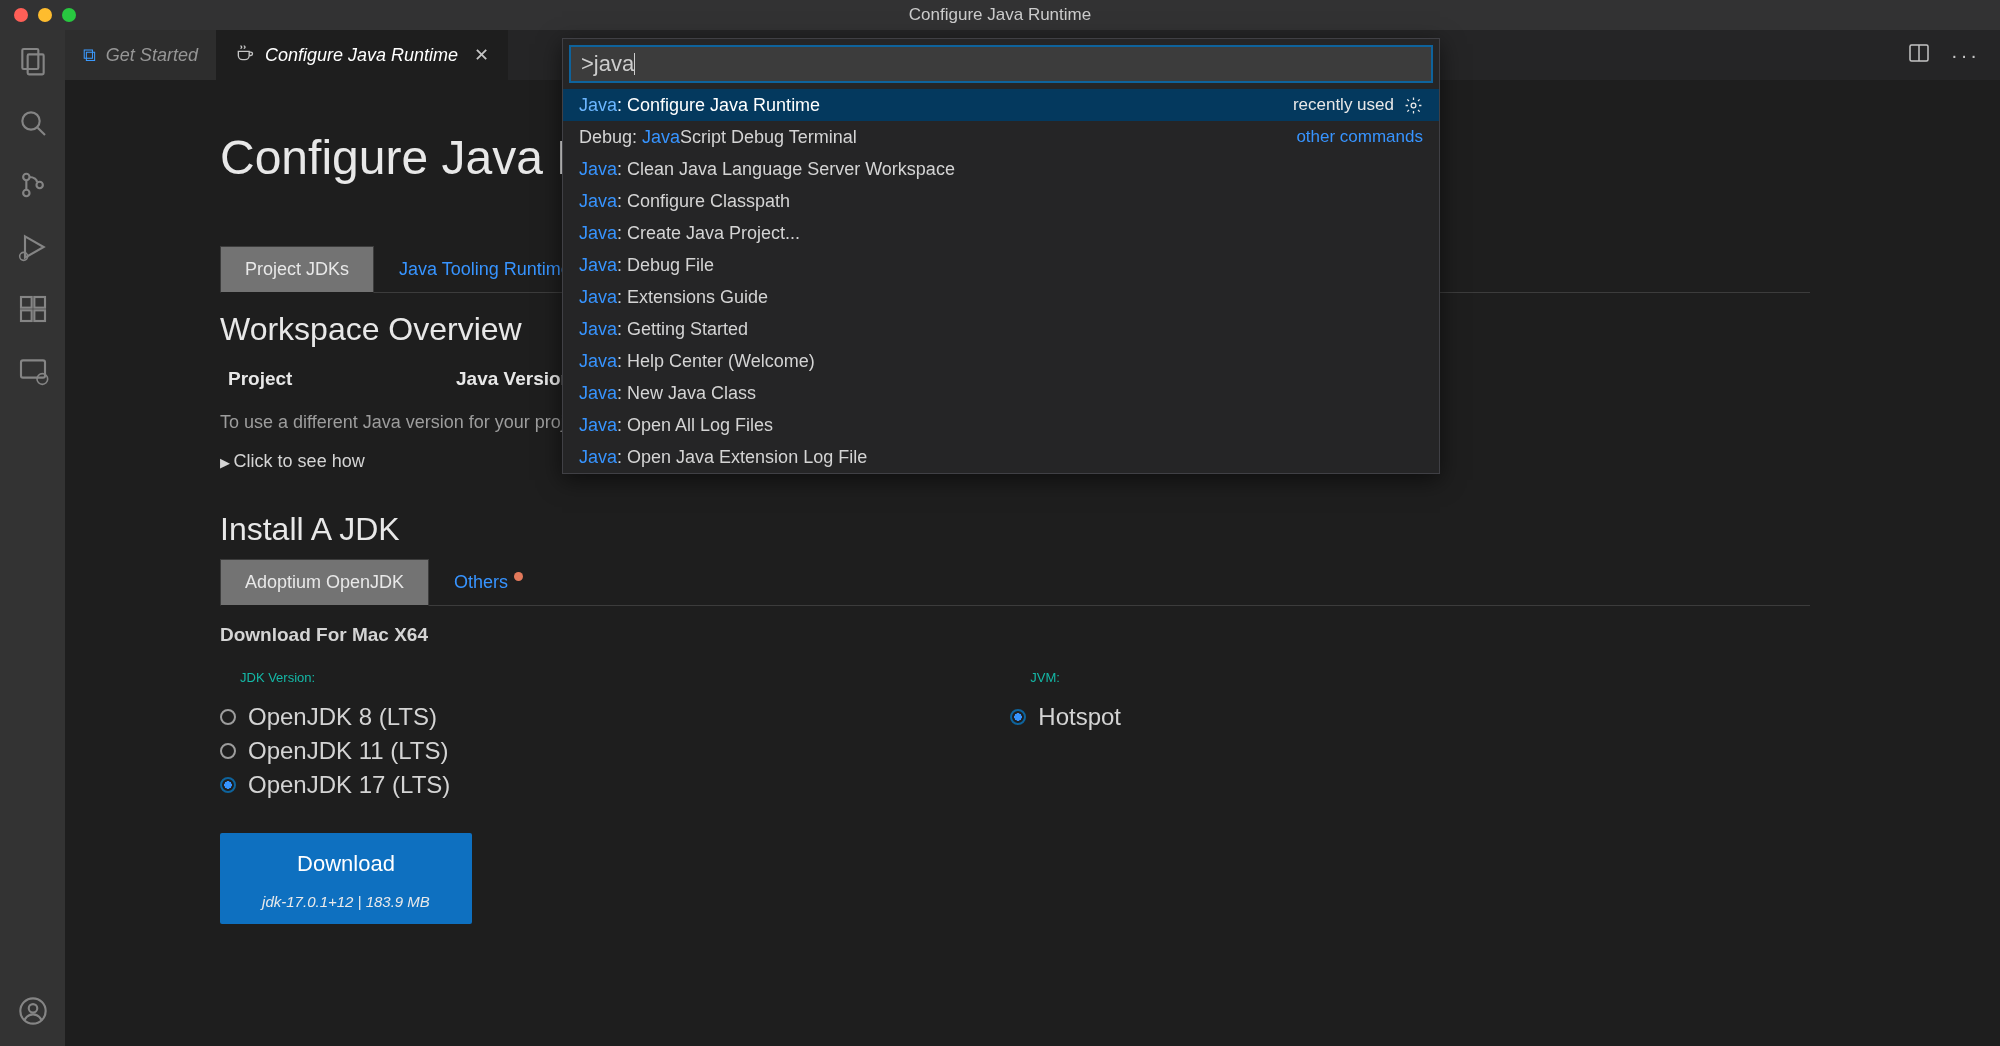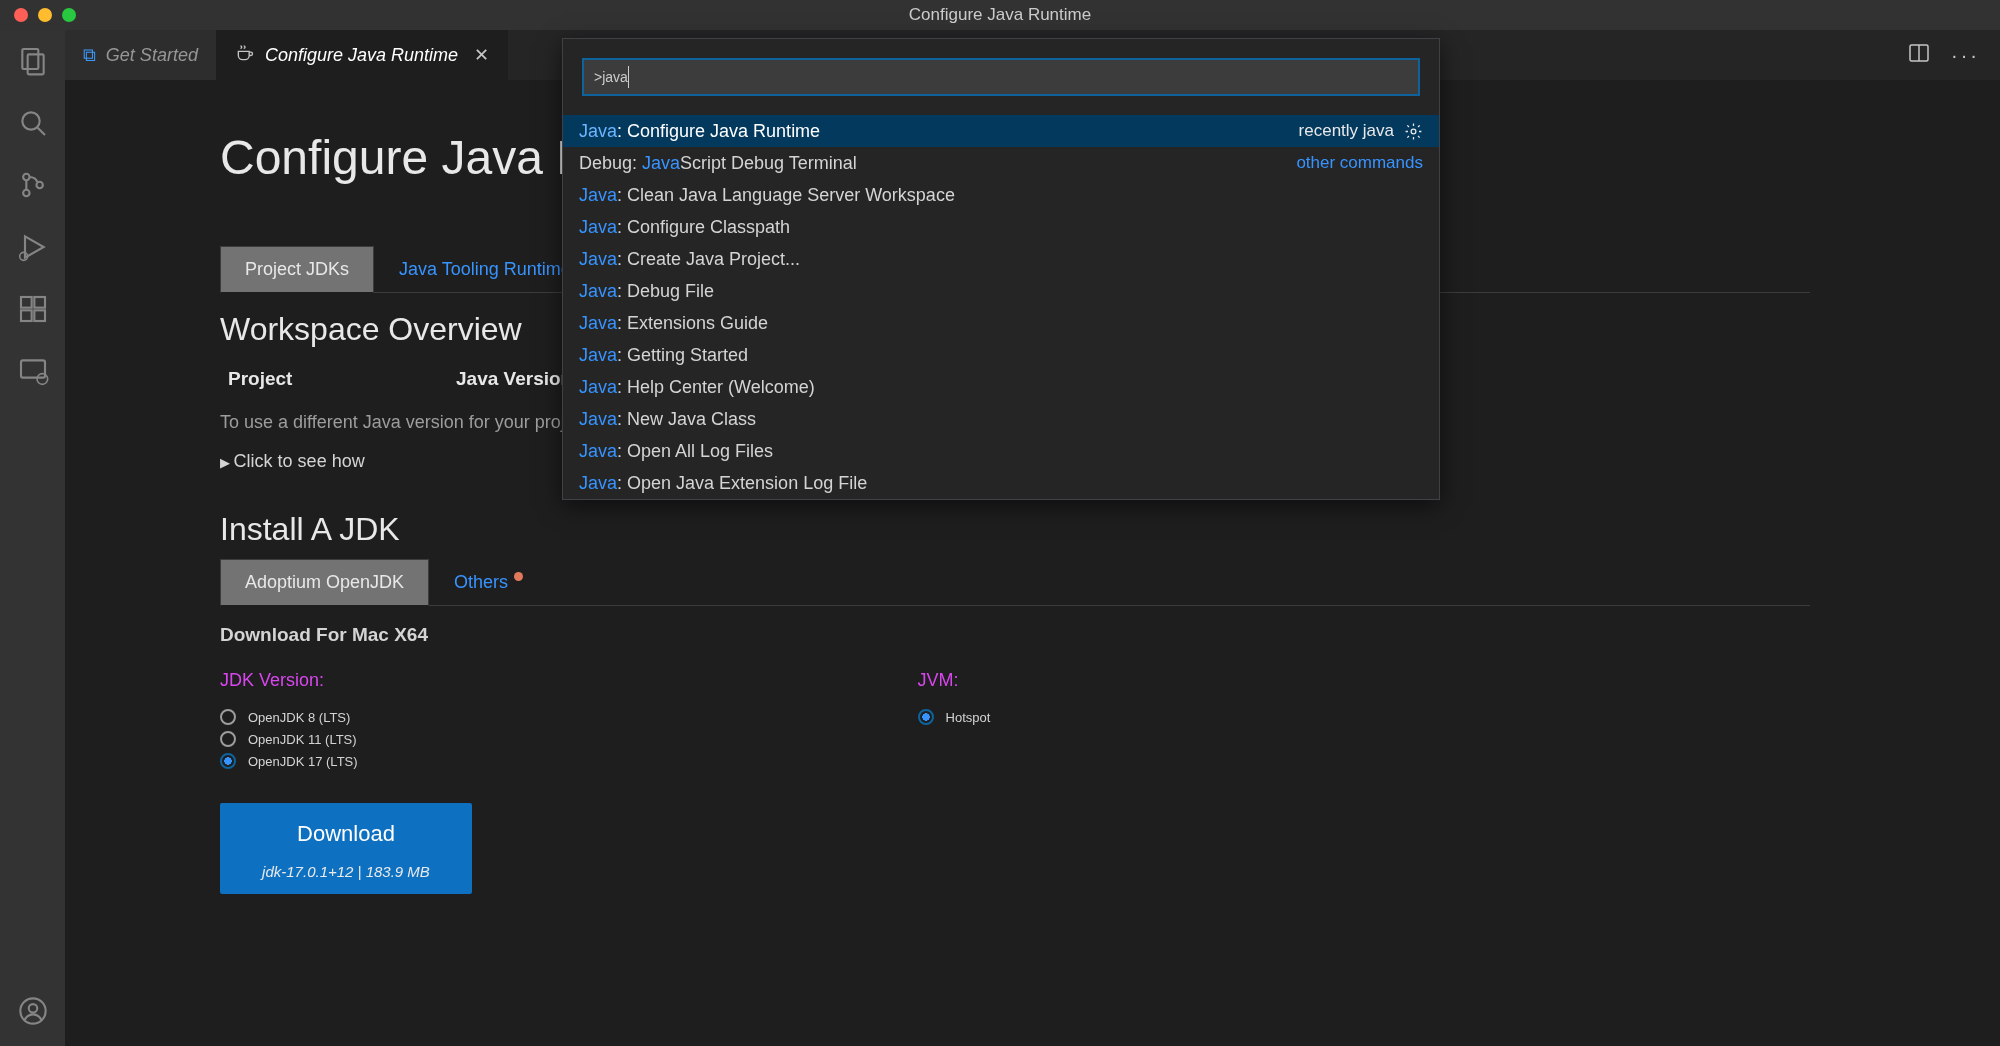--- a/index.html
+++ b/index.html
@@ -139,23 +139,23 @@
     color:#e8e8e8;
     font-size:19px;
   }
   .col-proj { width: 228px; }
   .muted-line { color:#9d9d9d; font-size:18px; margin:8px 0 18px; }
   .disclosure { color:#d4d4d4; font-size:18px; }
   .disclosure::before { content:"▶ "; font-size:13px; }
 
   .download-for { color:#d4d4d4; font-weight:600; font-size:19px; margin:14px 0 24px; }
   .opts-row { display:flex; gap:560px; }
-  .opt-label { color:#d946ef; font-size:18px; margin-bottom:18px; }
+  .opt-label { color:#14b8a6; font-size:13px; margin-bottom:18px;margin-left:20px; }
   .radio-list { display:flex; flex-direction:column; gap:6px; }
-  .radio-item { display:flex; align-items:center; gap:12px; color:#d4d4d4; font-size:13px;}
+  .radio-item { display:flex; align-items:center; gap:12px; color:#d4d4d4; font-size:24px;}
   .radio {
     width:16px; height:16px; border-radius:50%;
     border:2px solid #9d9d9d; display:inline-block;
   }
   .radio.checked {
     border-color:#0e639c;
     background: radial-gradient(circle, #3794ff 0 42%, transparent 46%);
   }
 
   .download-btn {
@@ -175,28 +175,28 @@
     position:absolute;
     top:38px;
     left:562px;
     width:878px;
     background:#252526;
     border:1px solid #404045;
     box-shadow:0 6px 22px rgba(0,0,0,0.55);
     z-index:50;
   }
   .palette-input {
-    margin:20px;
+    margin:7px;
     height:36px;
     padding:0 10px;
     background:#3c3c3c;
     border:1px solid #0e639c;
     outline:1px solid #0e639c;
     color:#ccc;
-    font-size:14px;
+    font-size:22px;
     display:flex; align-items:center;
   }
   .palette-input .caret {
     display:inline-block; width:1px; height:22px; background:#ccc;
     animation: blink 1s step-start infinite;
   }
   @keyframes blink { 50% { opacity:0; } }
   .palette-list {}
   .palette-row {
     display:flex; align-items:center;
@@ -370,21 +370,21 @@
 
 <div class="palette">
   <div class="palette-input">
     <span>&gt;java</span>
       <span class="caret"></span>
   </div>
   <div class="palette-list" id="palette-list">
       <div class="palette-row selected">
         <span class="rest"><span class="hl">Java</span><span>: Configure Java Runtime</span></span>
         <span class="right">
-          <span>recently java</span>
+          <span>recently used</span>
           <svg viewBox="0 0 24 24" class="gear-svg">
             <circle cx="12" cy="12" r="3" fill="none" stroke="#e8e8e8" stroke-width="1.6"></circle>
             <path d="M12 2v3M12 19v3M4.2 4.2l2.1 2.1M17.7 17.7l2.1 2.1M2 12h3M19 12h3M4.2 19.8l2.1-2.1M17.7 6.3l2.1-2.1" stroke="#e8e8e8" stroke-width="1.6"></path>
           </svg>
         </span>
       </div>
       <div class="palette-row">
         <span class="rest"><span>Debug: </span><span class="hl">Java</span><span>Script Debug Terminal</span></span>
         <span class="right">
           <span class="other-cmds">other commands</span>

